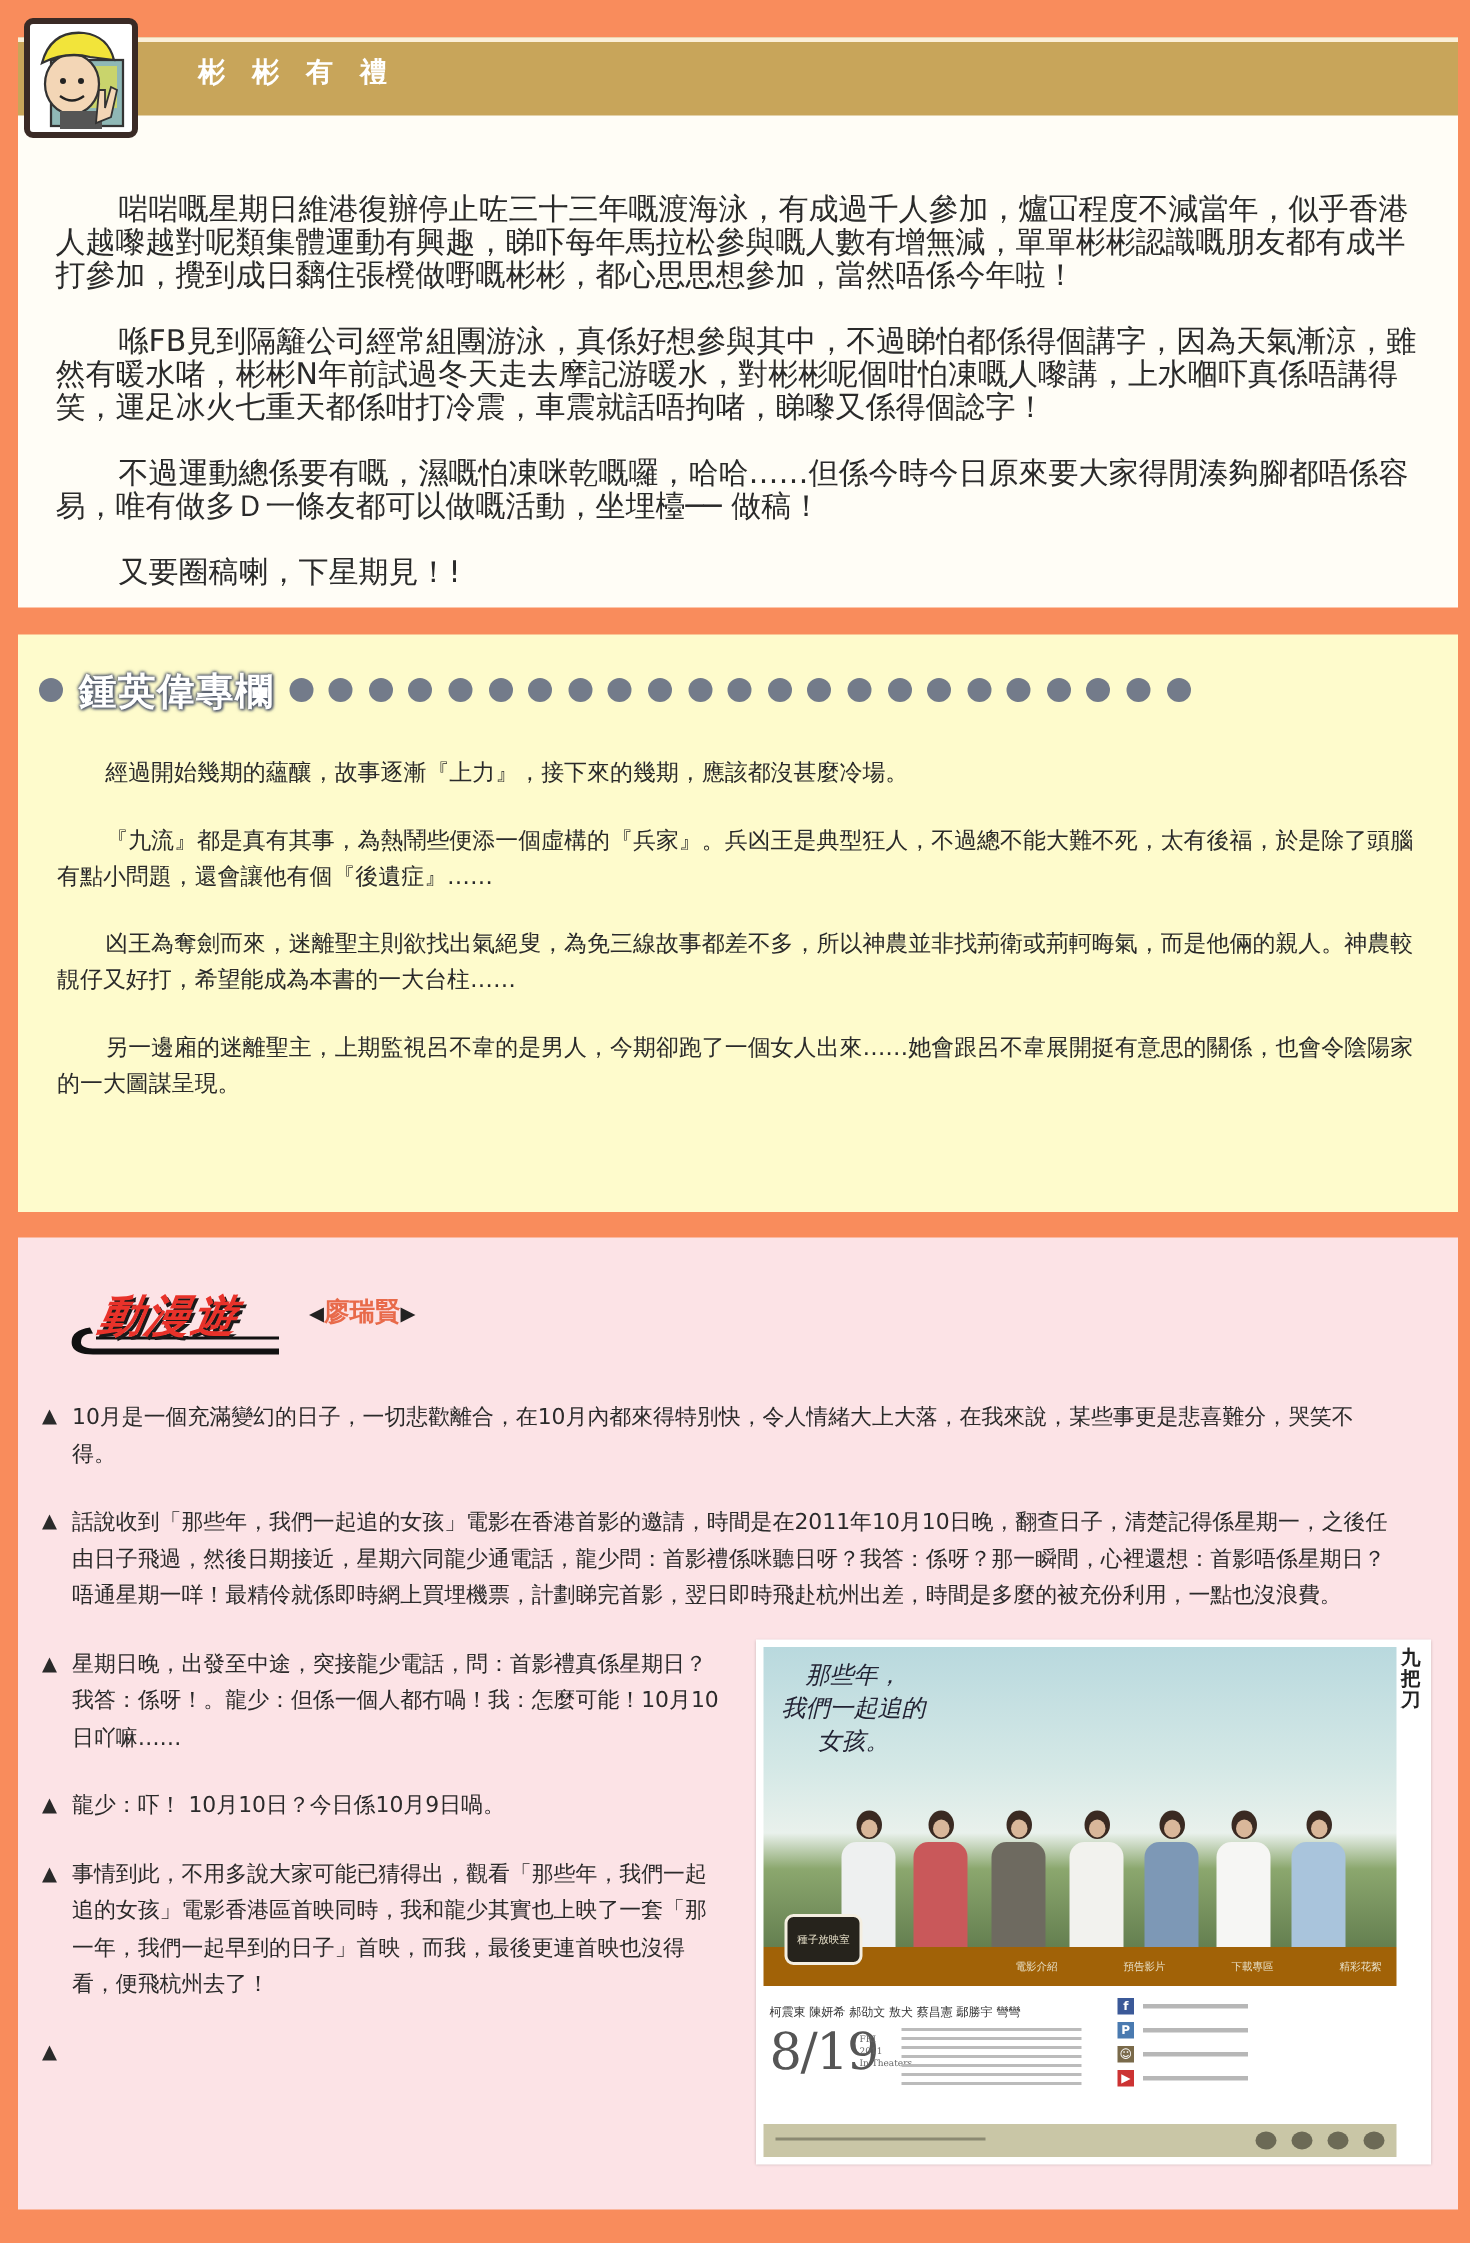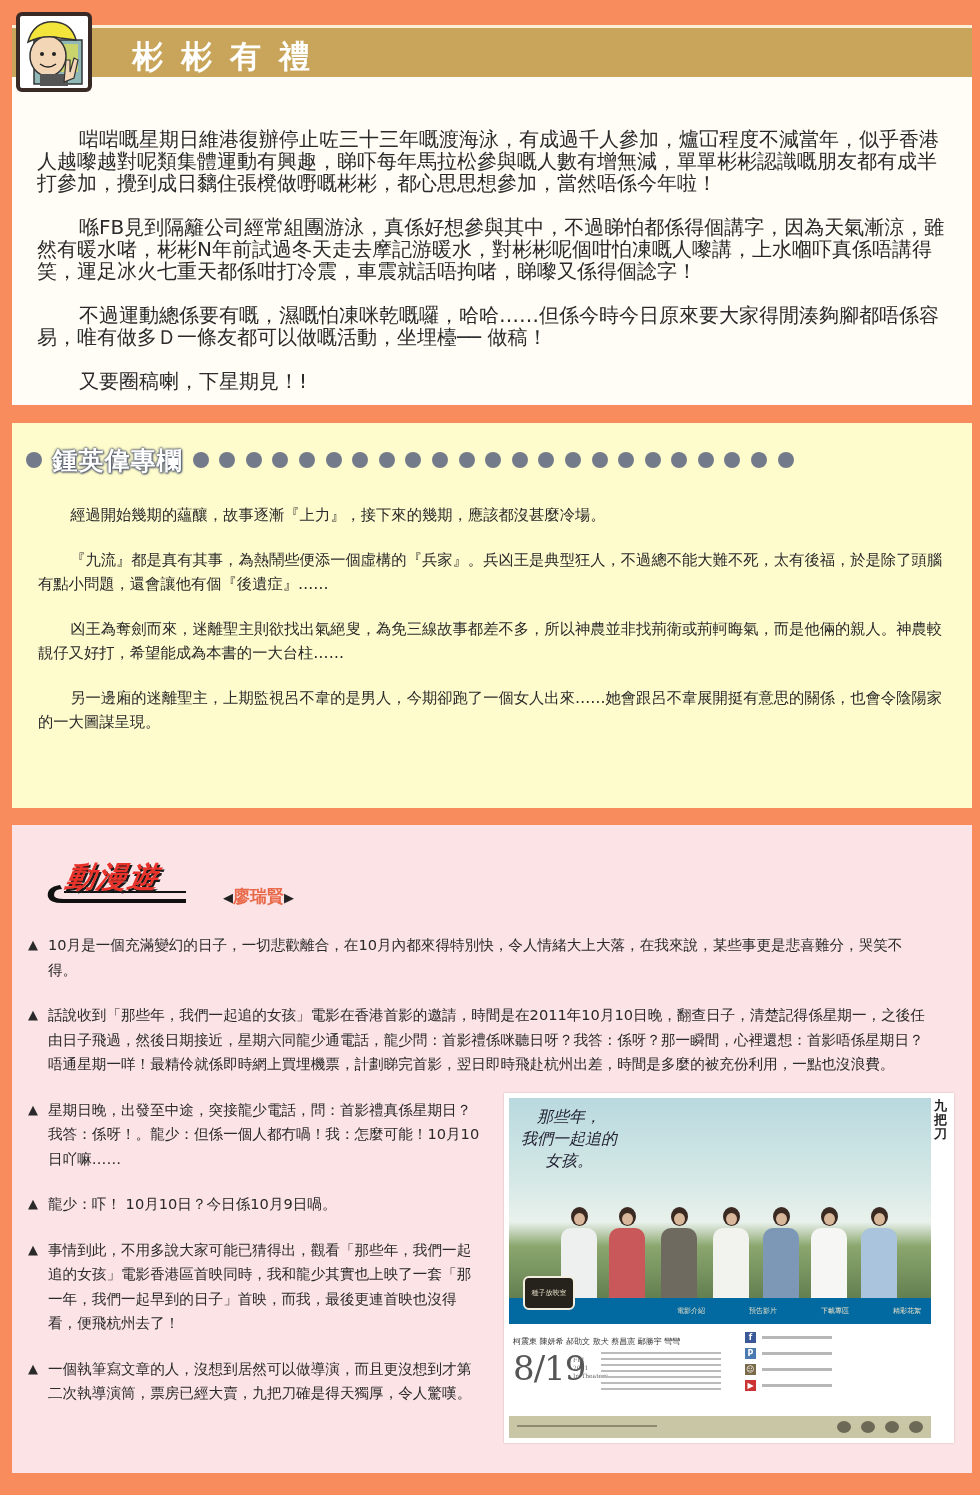--- a/index.html
+++ b/index.html
@@ -13,21 +13,21 @@
   .panel { position: absolute; left: 12px; width: 960px; }
 
   
   #sec1 { top: 25px; height: 380px; background: #fffdf6; }
   #sec1 .band {
     position: absolute; left: 0; right: 0; top: 0; height: 52px;
     background: #c8a55a; border-top: 3px solid #fbefd8;
   }
   #sec1 .band-title {
     position: absolute; left: 120px; top: 8px;
-    color: #fff; font-size: 31px; font-weight: bold; letter-spacing: 18px; text-align: right;
+    color: #fff; font-size: 18px; font-weight: bold; letter-spacing: 18px; text-align: right;
   }
   #sec1 .avatar {
     position: absolute; left: 4px; top: -13px; width: 76px; height: 80px;
     background: #fff; border: 4px solid #3a2a25; border-radius: 6px; overflow: hidden;
   }
   #sec1 .left-strip { position: absolute; left: -12px; top: 57px; width: 12px; height: 300px; background: #f98c5c; }
   #sec1 .body { position: absolute; left: 25px; right: 20px; top: 103px; }
 
   .para { font-size: 20px; line-height: 22px; margin-bottom: 22px; text-indent: 2.1em; }
 
@@ -46,22 +46,22 @@
   
   #sec3 { top: 825px; height: 648px; background: #fce3e6; }
   #sec3 .logo { position: absolute; left: 34px; top: 30px; width: 140px; height: 50px; }
   #sec3 .logo-text {
     position: absolute; left: 20px; top: 2px;
     font-size: 30px; font-weight: bold; font-style: italic; color: #e8322a;
     text-shadow: 2px 2px 0 #1a1a1a; letter-spacing: 1px; transform: skewX(-10deg);
   }
   #sec3 .logo-swoosh { position: absolute; left: 0; top: 28px; width: 140px; height: 22px; }
   #sec3 .author {
-    position: absolute; left: 194px; top: 60px;
-    font-size: 17px; font-weight: bold; color: #e86a4a; margin-left: 17px;
+    position: absolute; left: 194px; top: 38px;
+    font-size: 17px; font-weight: bold; color: #e86a4a;
   }
   #sec3 .author .tri { color: #222; font-size: 13px; }
   #sec3 .items { position: absolute; left: 16px; top: 108px; }
   .item { position: relative; padding-left: 20px; font-size: 14.6px; line-height: 24.5px; margin-bottom: 21px; }
   .item .bullet { position: absolute; left: 0; top: 0; font-size: 13px; }
   .item.full { width: 900px; }
   .item.narrow { width: 455px; }
 
   
   #poster {
@@ -79,21 +79,21 @@
   }
   .person { position: absolute; bottom: 0; width: 40px; }
   .person .head { width: 17px; height: 19px; border-radius: 50%; background: #3a2a22; margin: 0 auto; position: relative; }
   .person .head::after { content: ""; position: absolute; left: 3px; top: 6px; width: 11px; height: 12px; border-radius: 50%; background: #d9b79a; }
   .person .torso { width: 36px; height: 70px; margin: 2px auto 0; border-radius: 10px 10px 0 0; }
   #poster .vert-title {
     position: absolute; right: 4px; top: 6px; width: 16px;
     font-family: "DejaVu Serif", serif; font-size: 13px; line-height: 14px; color: #222; font-weight: bold;
   }
   #poster .navbar {
-    position: absolute; left: 5px; top: 205px; width: 422px; height: 26px; background: #0369a1;
+    position: absolute; left: 5px; top: 205px; width: 422px; height: 26px; background: #a16207;
   }
   #poster .navbar .badge {
     position: absolute; left: 14px; top: -22px; width: 52px; height: 34px; background: #26231c;
     border: 2px solid #f4eee0; border-radius: 6px; color: #e6dfc8; font-size: 7px; text-align: center; line-height: 30px;
   }
   #poster .navbar .nav-links { position: absolute; right: 10px; top: 8px; display: flex; gap: 44px; }
   #poster .navbar .nav-links span { color: #e8e0c8; font-size: 7px; }
   #poster .info { position: absolute; left: 5px; top: 233px; width: 422px; height: 90px; }
   #poster .cast { position: absolute; left: 4px; top: 10px; font-family: "DejaVu Serif", serif; font-size: 8px; color: #333; }
   #poster .date {
@@ -207,21 +207,20 @@
     <div class="item narrow">
       <span class="bullet">▲</span>
       <span>龍少：吓！ 10月10日？今日係10月9日喎。</span>
     </div>
     <div class="item narrow">
       <span class="bullet">▲</span>
       <span>事情到此，不用多說大家可能已猜得出，觀看「那些年，我們一起追的女孩」電影香港區首映同時，我和龍少其實也上映了一套「那一年，我們一起早到的日子」首映，而我，最後更連首映也沒得看，便飛杭州去了！</span>
     </div>
     <div class="item narrow">
       <span class="bullet">▲</span>
-      <span>一個執筆寫文章的人，沒想到居然可以做導演，而且更沒想到才第二次執導演筒，票房已經大賣，九把刀確是得天獨厚，令人驚嘆。</span>
     </div>
   </div>
 
   <div id="poster">
     <div class="photo">
       <div class="handwrite">
         <div>那些年，</div>
         <div>我們一起追的</div>
         <div>女孩。</div>
       </div>

